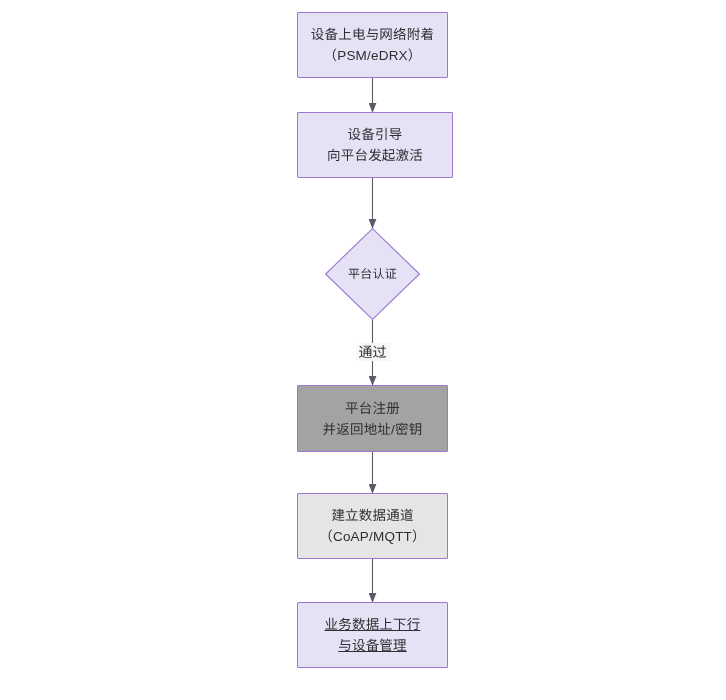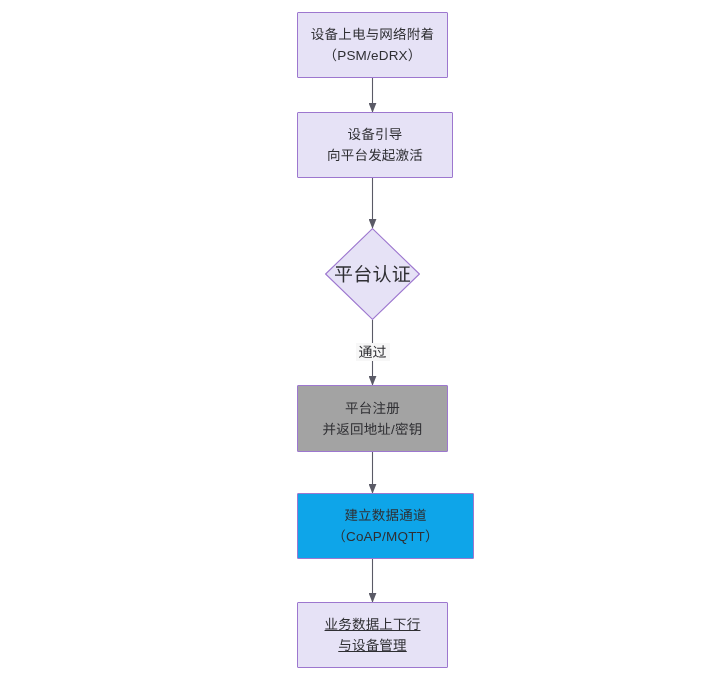--- a/index.html
+++ b/index.html
@@ -55,21 +55,21 @@
   .diamond-shape {
     position: absolute;
     left: 0;
     top: 0;
     width: 100%;
     height: 100%;
   }
   .diamond-label {
     position: relative;
     z-index: 2;
-    font-size: 19px;
+    font-size: 12px;
     line-height: 21px;
     color: #2f2f33;
     letter-spacing: 0.2px;
     user-select: none;
   }
   .edge-label {
     position: absolute;
     font-size: 14px;
     line-height: 16px;
     color: #2f2f33;
@@ -107,21 +107,21 @@
       <div class="node node-decision" style="left: 325px; top: 228px; width: 95px; height: 92px;">
         <svg class="diamond-shape" viewBox="0 0 95 92">
           <polygon points="47.5,0.6 94.4,46 47.5,91.4 0.6,46" fill="#e6e2f6" stroke="#9d77cf" stroke-width="1.1"></polygon>
         </svg>
         <div class="diamond-label" style="color: rgb(47, 47, 51);">平台认证</div>
       </div>
       <div class="node node-box" style="left: 297px; top: 385px; width: 151px; height: 67px; background: #a3a3a3; border-color: rgb(157, 119, 207);">
         <div class="node-label" style="color: rgb(47, 47, 51);">平台注册
 并返回地址/密钥</div>
       </div>
-      <div class="node node-box" style="left: 297px; top: 493px; width: 177px; height: 66px; background: #0ea5e9; border-color: rgb(157, 119, 207);">
+      <div class="node node-box" style="left: 297px; top: 493px; width: 151px; height: 66px; background: #e5e5e5; border-color: rgb(157, 119, 207);">
         <div class="node-label" style="color: rgb(47, 47, 51);">建立数据通道
 （CoAP/MQTT）</div>
       </div>
       <div class="node node-box" style="left: 297px; top: 602px; width: 151px; height: 66px; background: rgb(230, 226, 246); border-color: rgb(157, 119, 207);">
         <div class="node-label" style="color: rgb(47, 47, 51); text-decoration: underline;">业务数据上下行
 与设备管理</div>
       </div>
     </div>
   <div id="edge-labels-layer">
       <div class="edge-label" style="left: 372.5px; top: 352px; transform: translate(-50%, -50%); color: rgb(47, 47, 51);">通过</div>

